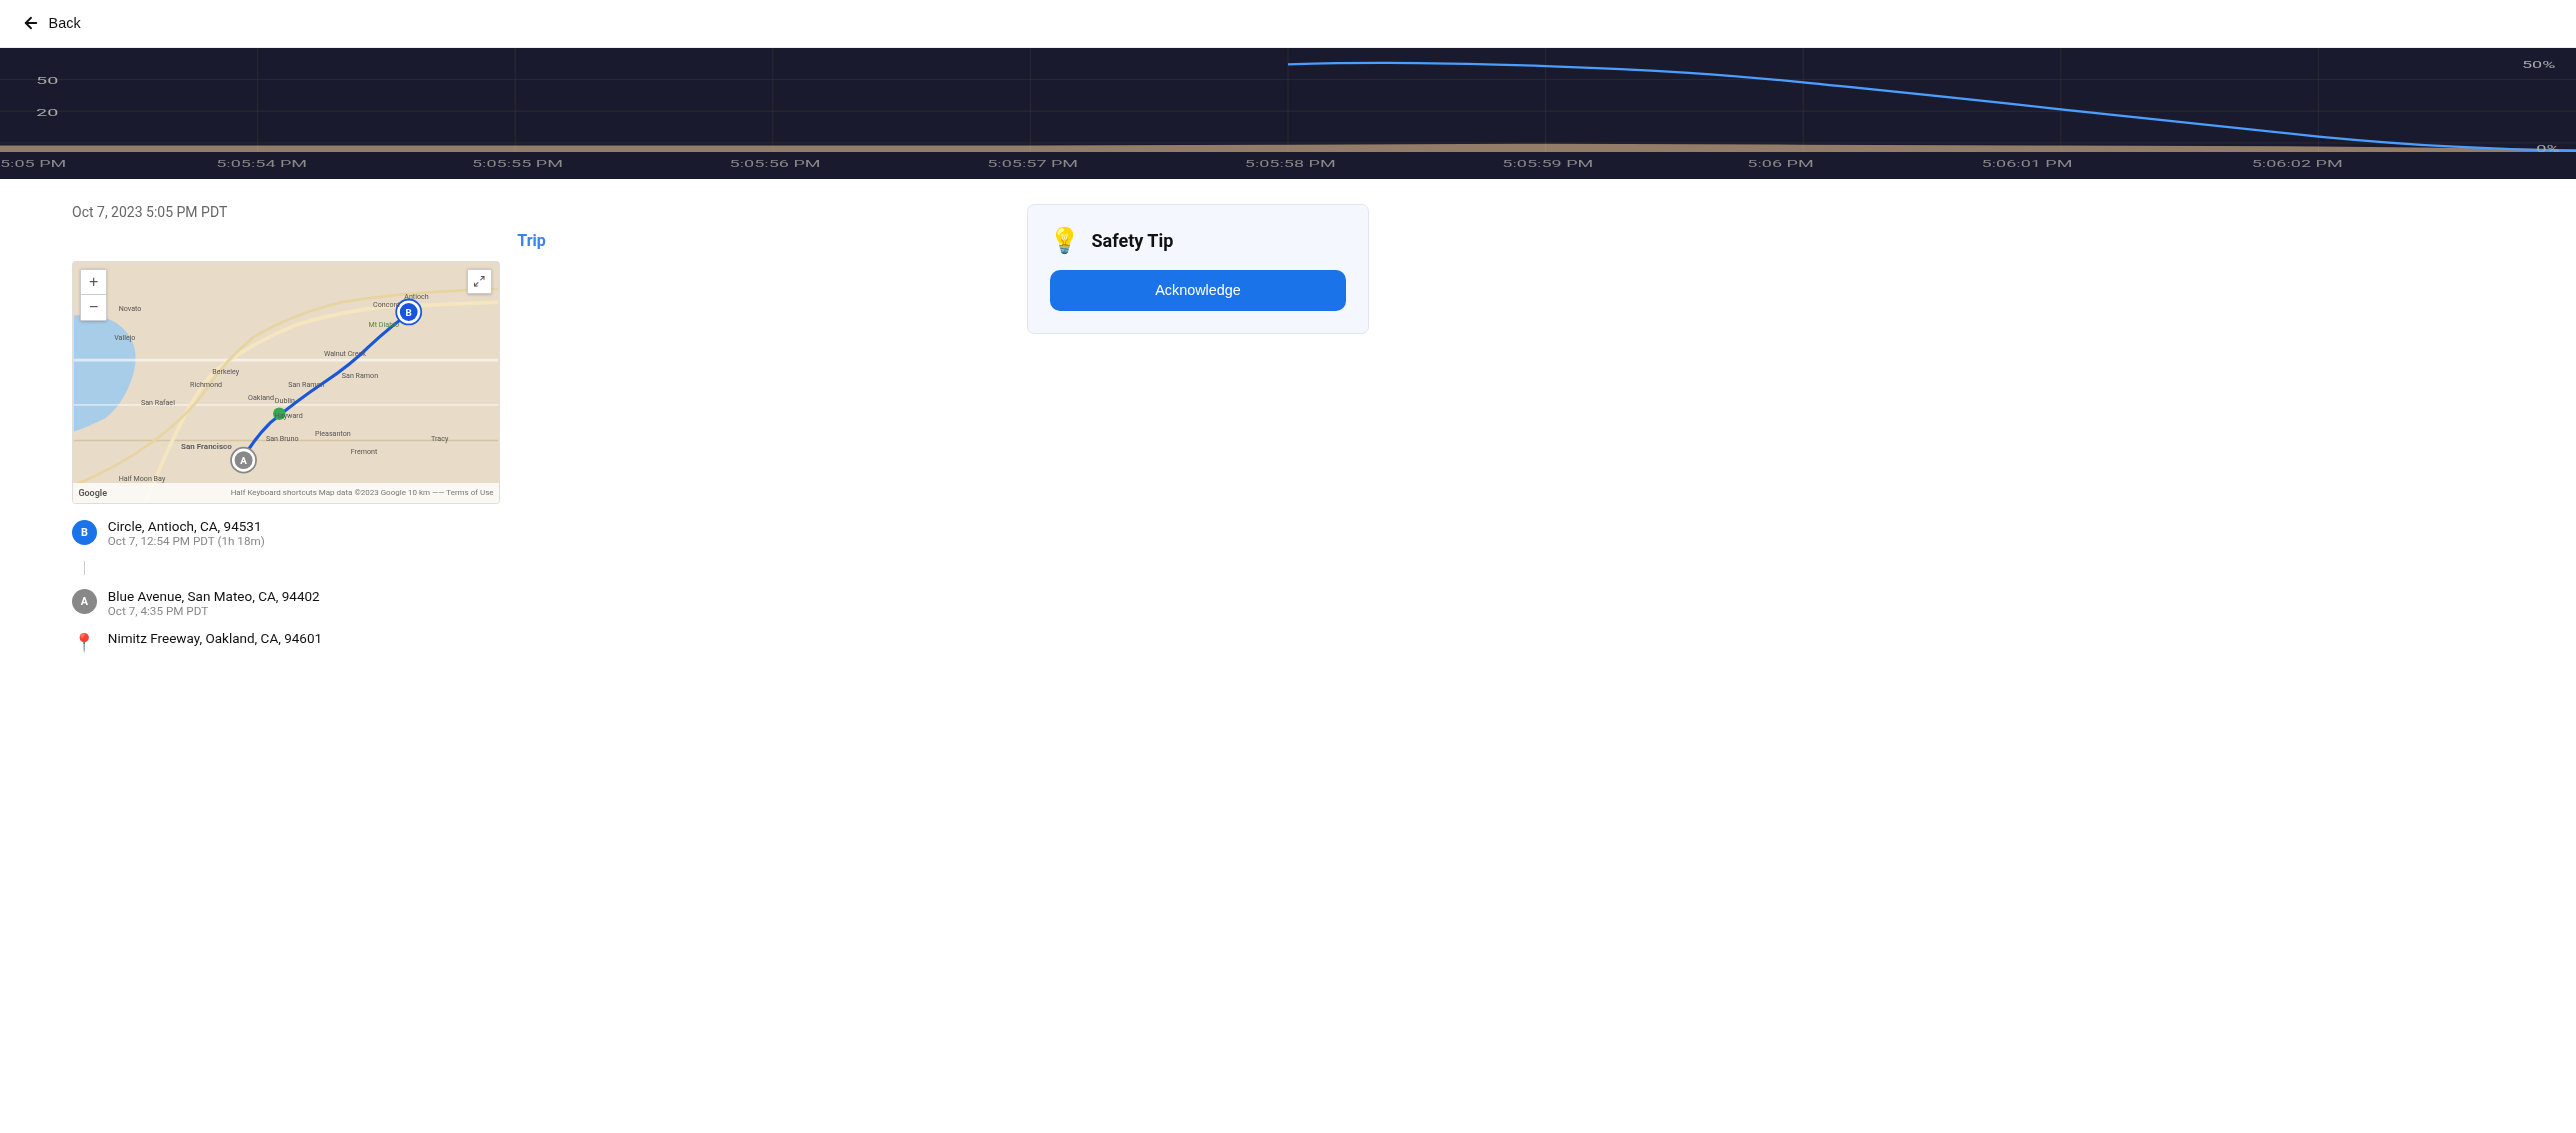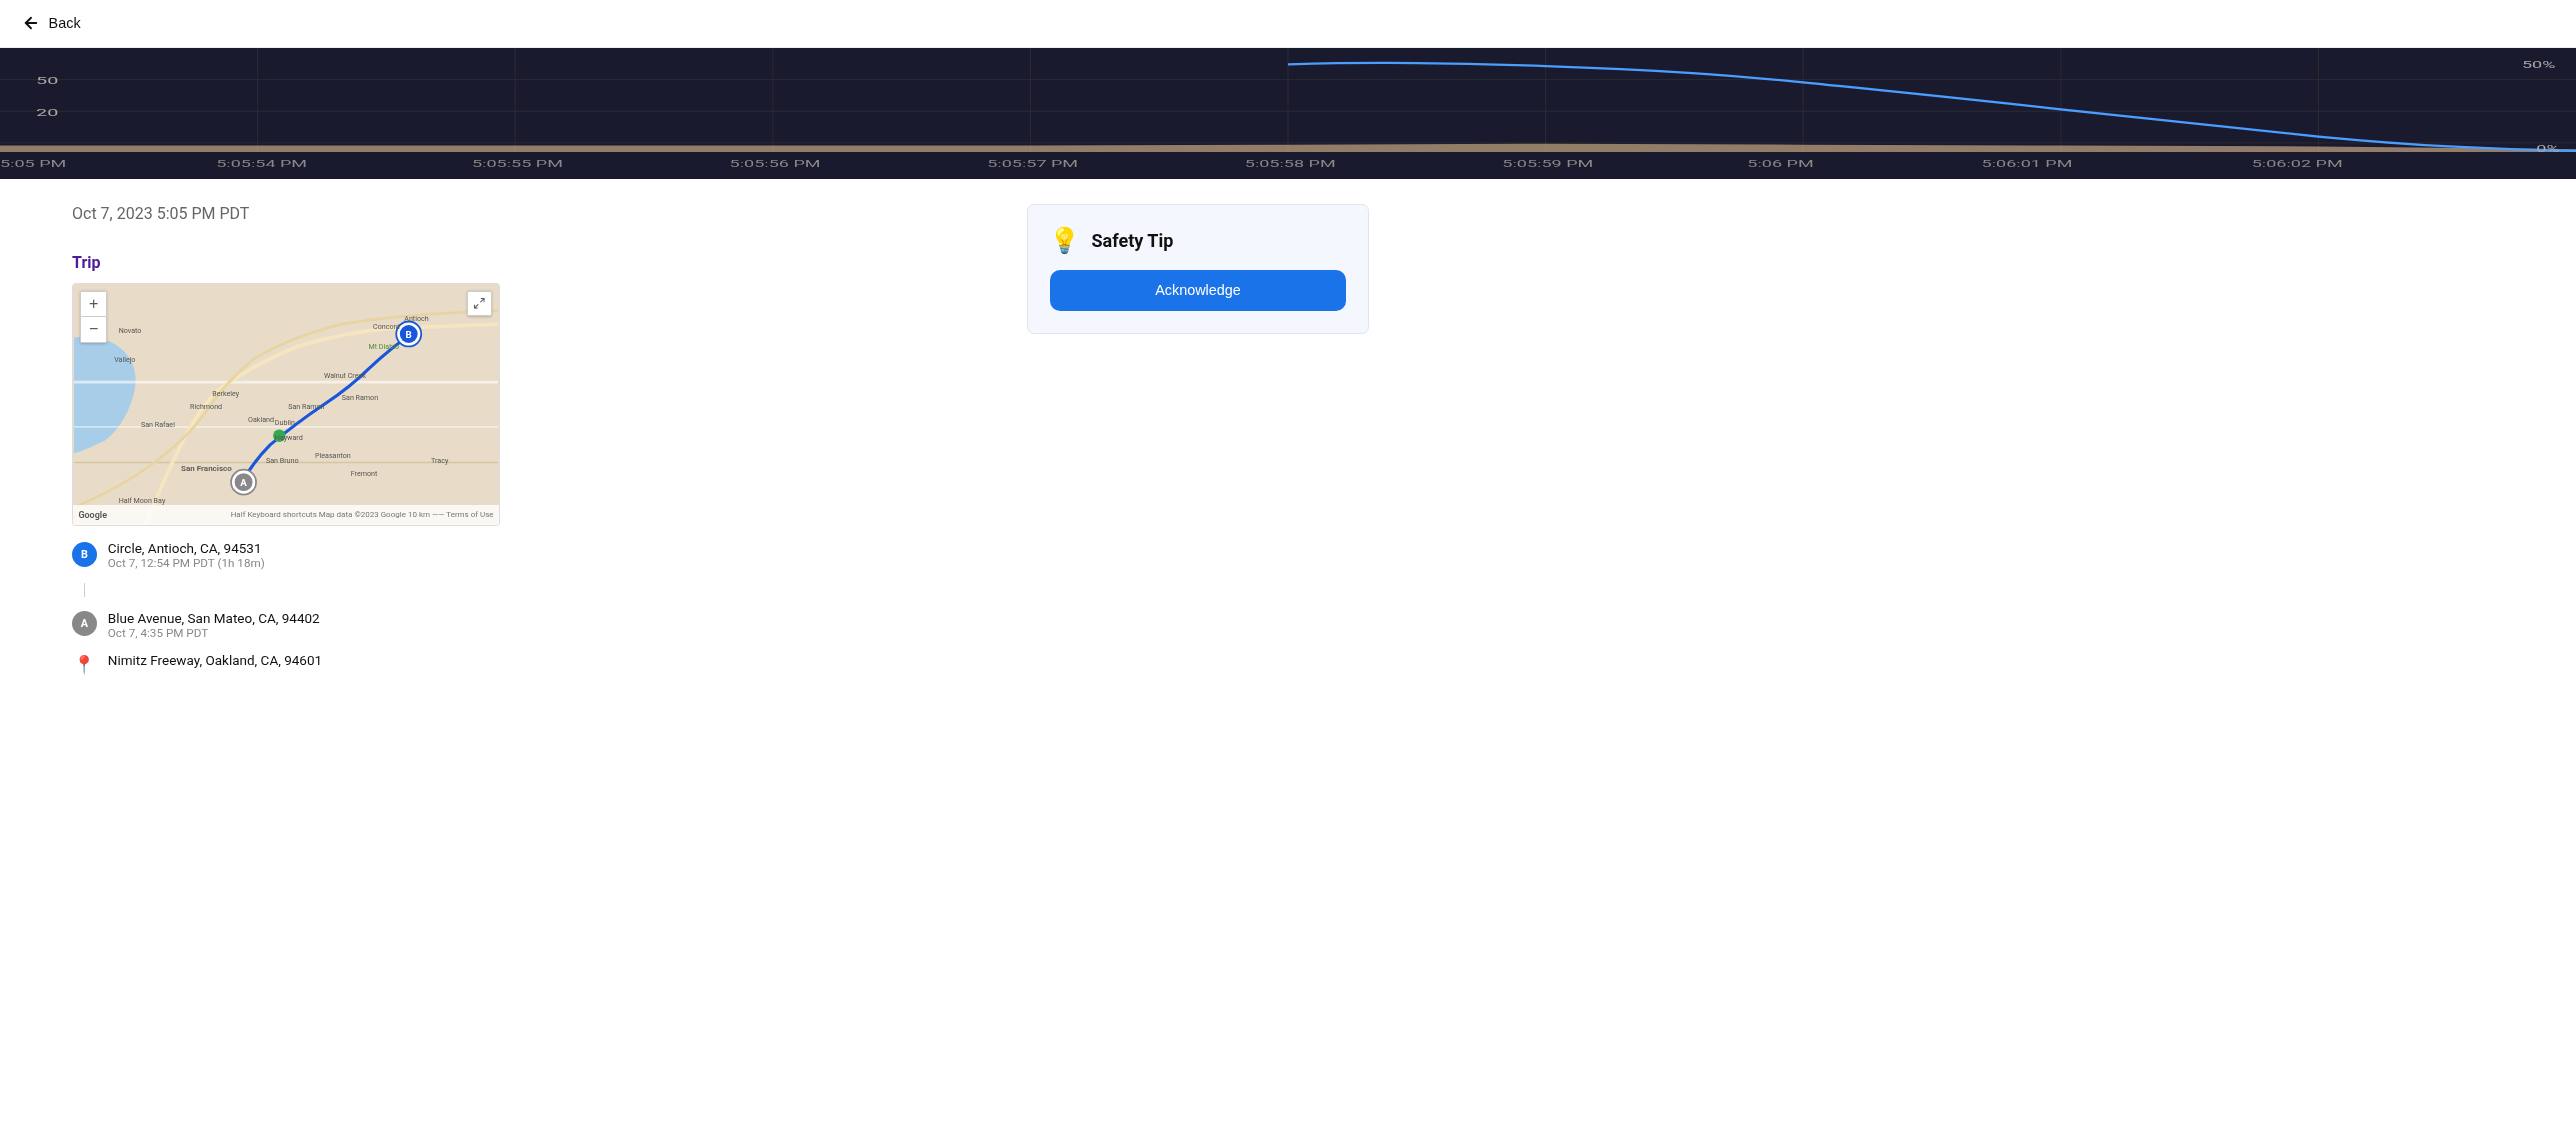--- a/index.html
+++ b/index.html
@@ -50,30 +50,31 @@
       flex: 1;
     }
 
     .event-title {
       font-size: 18px;
       font-weight: 600;
       color: #111;
       margin-bottom: 3.6px;
     }
     .event-date {
-      font-size: 16px;
+      font-size: 14px;
       color: #666;
-      margin-bottom: 30px;
+      margin-bottom: 11px;
     }
 
     .trip-label {
       font-size: 16px;
       font-weight: 700;
-      color: #4c1d95;
+      color: #3b82f6;
       margin-bottom: 10.8px;
+      text-align: center;
     }
 
     
     .map-container {
       width: 428px;
       height: 243px;
       border: 0.9px solid #ddd;
       border-radius: 3.6px;
       overflow: hidden;
       position: relative;

